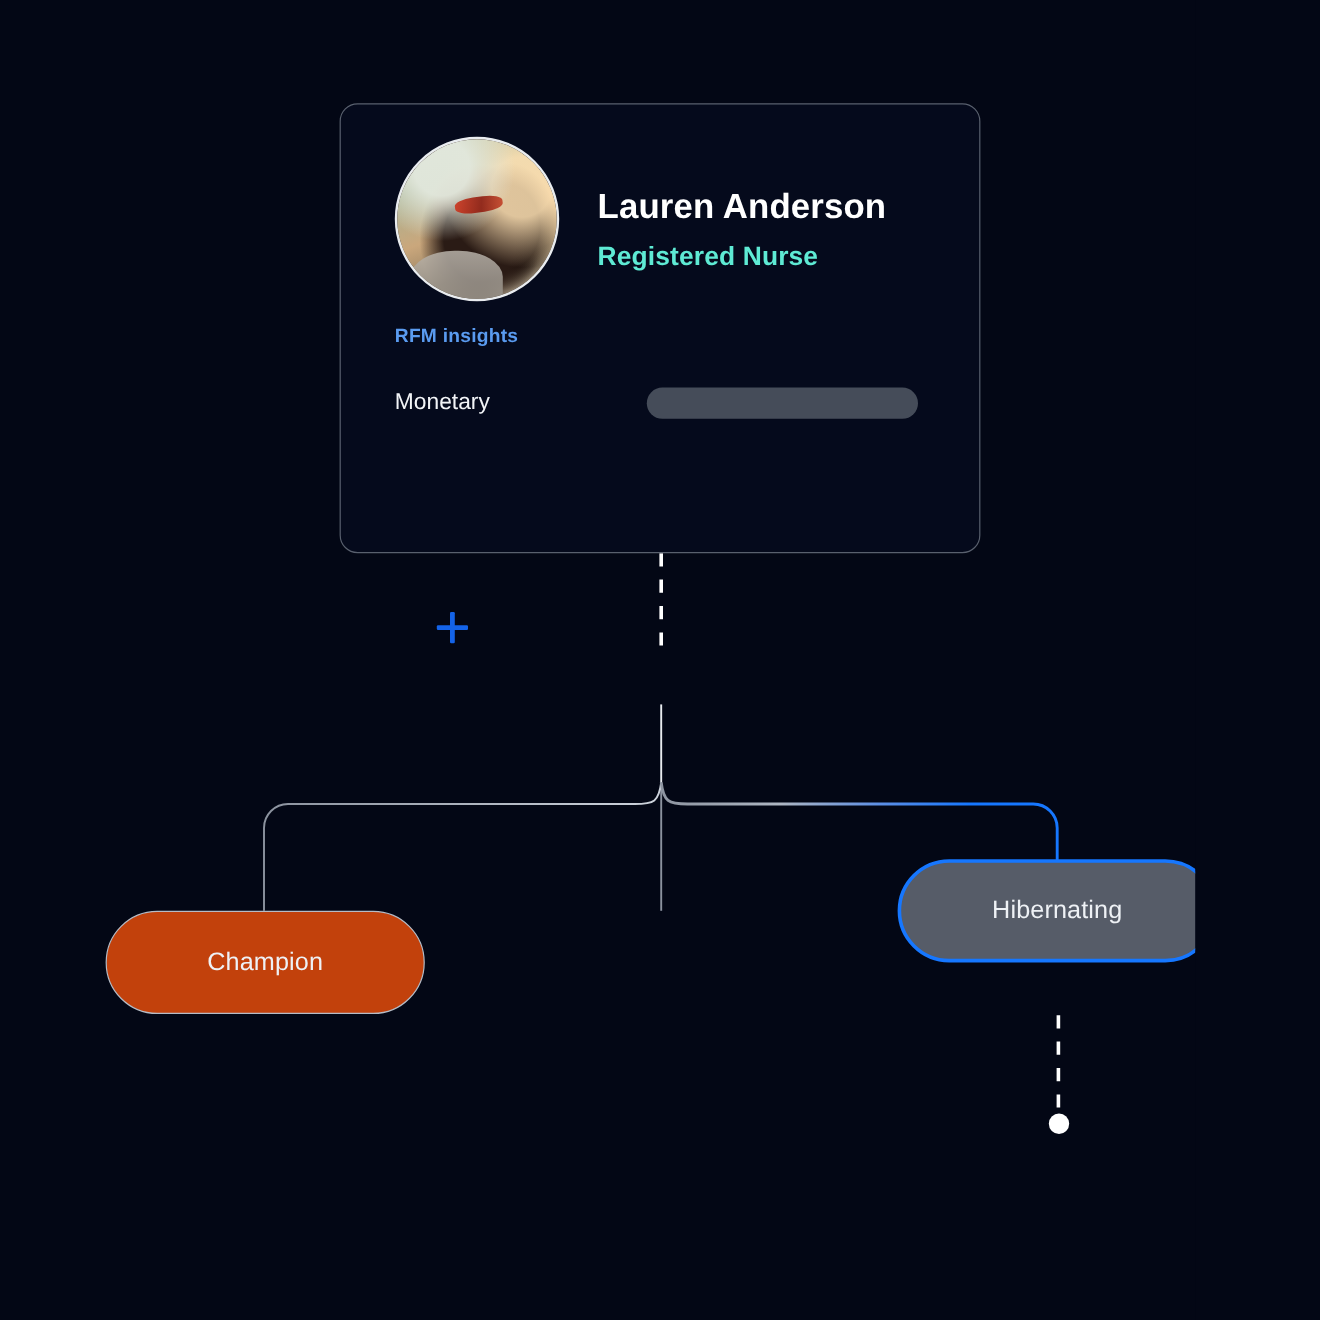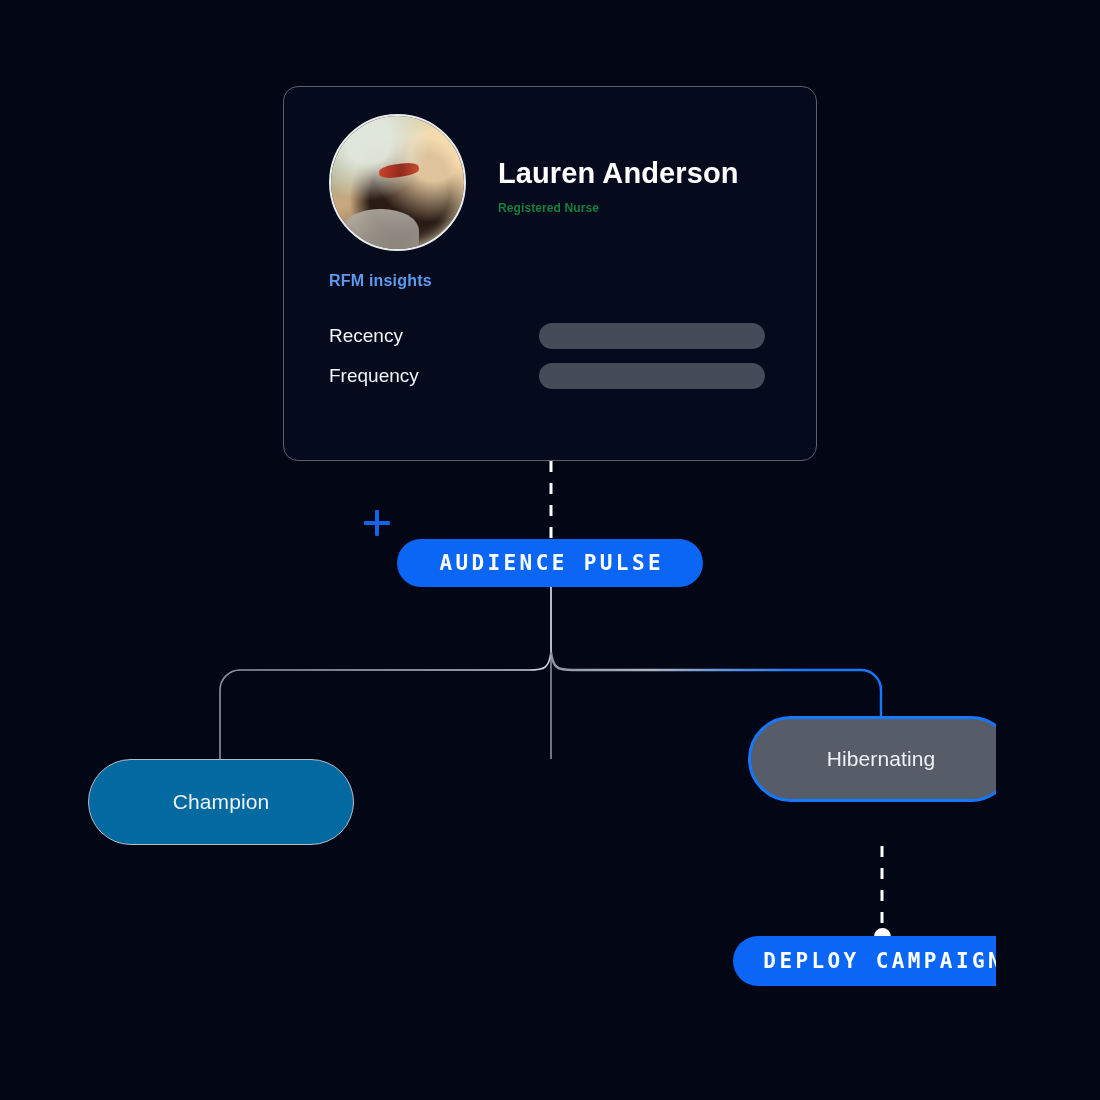--- a/index.html
+++ b/index.html
@@ -92,23 +92,23 @@
     font-size: 29px;
     font-weight: 700;
     color: #ffffff;
     letter-spacing: 0.1px;
     white-space: nowrap;
   }
   .person-role {
     position: absolute;
     left: 214px;
     top: 114px;
-    font-size: 12px;
-    font-weight: 700;
-    color: #15803d;
+    font-size: 22px;
+    font-weight: 700;
+    color: #5eead4;
     letter-spacing: 0.1px;
     white-space: nowrap;
   }
   .rfm-title {
     position: absolute;
     left: 45px;
     top: 185px;
     font-size: 16px;
     font-weight: 700;
     color: #5a9bf0;
@@ -188,21 +188,21 @@
 
   
   .segment {
     position: absolute;
     display: flex;
     align-items: center;
     justify-content: center;
     box-sizing: border-box;
     height: 86px;
     border-radius: 43px;
-    background: #0369a1;
+    background: #c2410c;
     border: 1.5px solid #b6bcc6;
     color: #eef1f5;
     font-size: 21px;
     letter-spacing: 0.1px;
   }
   #seg-champion   { left: 88px;  top: 759px; width: 266px; }
   #seg-at-risk    { left: 418px; top: 759px; width: 266px; }
   #seg-hibernating{
     left: 748px; top: 716px; width: 266px;
     border: 3.5px solid #1677ff;
@@ -262,39 +262,33 @@
     </div>
 
     <div class="person-name">Lauren Anderson</div>
     <div class="person-role">Registered Nurse</div>
 
     <div class="rfm-title">RFM insights</div>
 
     <div class="rfm-rows">
 
       <div class="rfm-row">
-        <span class="rfm-label">Recency</span>
+        <span class="rfm-label">Monetary</span>
         <span class="rfm-bar"></span>
       </div>
 
-      <div class="rfm-row">
-        <span class="rfm-label">Frequency</span>
-        <span class="rfm-bar"></span>
-      </div>
 
 
     </div>
   </div>
 
   <div class="plus-icon"></div>
 
-  <div class="pill" id="pill-audience">AUDIENCE PULSE</div>
 
   <div class="segment" id="seg-champion">Champion</div>
 
 
   <div class="segment" id="seg-hibernating">Hibernating</div>
 
   <div class="end-dot"></div>
 
-  <div class="pill" id="pill-deploy">DEPLOY CAMPAIGN</div>
 
 </div>
 
 </body></html>

